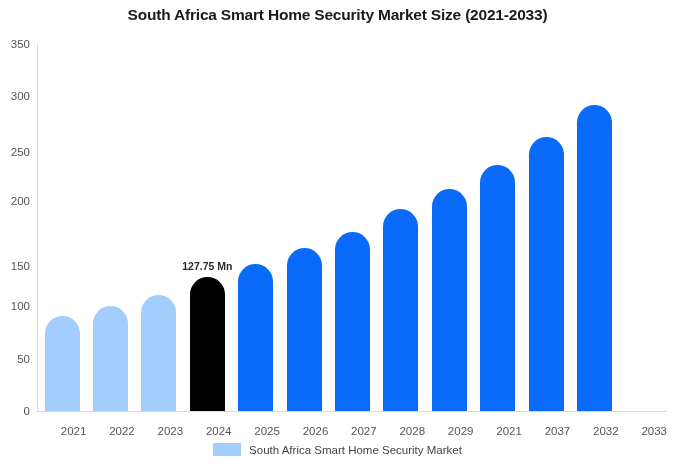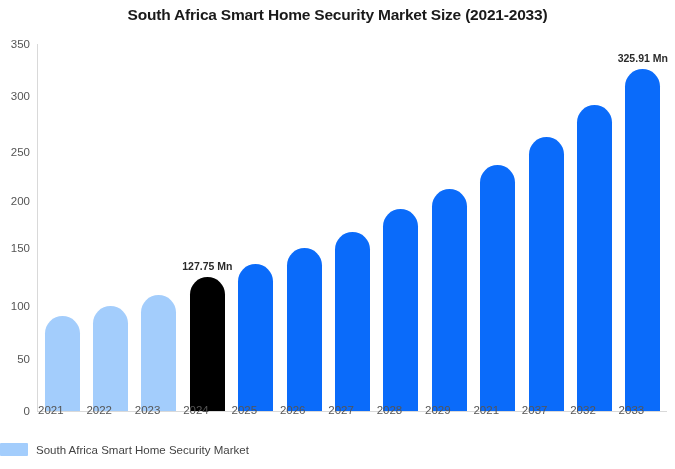--- a/index.html
+++ b/index.html
@@ -82,33 +82,34 @@
     position: absolute;
     left: 50%;
     transform: translateX(-50%);
     font-size: 10.5px;
     font-weight: bold;
     color: #2b2b2b;
     white-space: nowrap;
   }
   .xtick {
     position: absolute;
-    top: 404px;
+    top: 425px;
     width: 47.5px;
-    text-align: left;
+    text-align: right;
     font-size: 11.5px;
     color: #555555;
   }
   .legend {
     position: absolute;
     left: 0;
     top: 443px;
     width: 675px;
     display: flex;
     align-items: center;
+    justify-content: center;
     gap: 8px;
   }
   .legend-swatch {
     width: 28px;
     height: 13px;
     border-radius: 1px;
   }
   .legend-label {
     font-size: 11.5px;
     color: #444444;
@@ -122,21 +123,21 @@
   <div class="chart-title">South Africa Smart Home Security Market Size (2021-2033)</div>
 
   <div class="y-axis-line"></div>
   <div class="x-axis-line"></div>
 
   <div class="ytick-holder" id="yticks">
       <div class="ytick" style="top: 44px;">350</div>
       <div class="ytick" style="top: 96.4286px; margin-left: 24px;">300</div>
       <div class="ytick" style="top: 152px;">250</div>
       <div class="ytick" style="top: 201.286px;">200</div>
-      <div class="ytick" style="top: 248px;">150</div>
+      <div class="ytick" style="top: 266px;">150</div>
       <div class="ytick" style="top: 306.143px;">100</div>
       <div class="ytick" style="top: 358.571px;">50</div>
       <div class="ytick" style="top: 411px;">0</div>
     </div>
 
   <div class="bars" id="bars">
       <div class="bar-slot" style="left: 0px; width: 48.3846px;">
         <div class="bar" title="2021: 90.5" style="height: 94.8957px; background: rgb(163, 205, 252); left: 6.69231px;"></div>
       </div>
       <div class="bar-slot" style="left: 48.3846px; width: 48.3846px;">
@@ -165,24 +166,20 @@
         <div class="bar" title="2029: 212" style="height: 222.297px; background: rgb(10, 107, 250); left: 6.69231px;"></div>
       </div>
       <div class="bar-slot" style="left: 435.462px; width: 48.3846px;">
         <div class="bar" title="2030: 234.5" style="height: 245.89px; background: rgb(10, 107, 250); left: 6.69231px;"></div>
       </div>
       <div class="bar-slot" style="left: 483.846px; width: 48.3846px;">
         <div class="bar" title="2031: 261" style="height: 273.677px; background: rgb(10, 107, 250); left: 6.69231px;"></div>
       </div>
       <div class="bar-slot" style="left: 532.231px; width: 48.3846px;">
         <div class="bar" title="2032: 291.5" style="height: 305.659px; background: rgb(10, 107, 250); left: 6.69231px;"></div>
-      </div>
-      <div class="bar-slot" style="left: 580.615px; width: 48.3846px;">
-        <div class="bar" title="2033: 325.91" style="height: 341.74px; background: rgb(10, 107, 250); left: 6.69231px;"></div>
-        <div class="bar-label" style="bottom: 346.74px;">325.91 Mn</div>
       </div>
     </div>
 
   <div id="xticks">
       <div class="xtick" style="left: 38px; width: 48.3846px;">2021</div>
       <div class="xtick" style="left: 86.3846px; width: 48.3846px;">2022</div>
       <div class="xtick" style="left: 134.769px; width: 48.3846px;">2023</div>
       <div class="xtick" style="left: 183.154px; width: 48.3846px;">2024</div>
       <div class="xtick" style="left: 231.538px; width: 48.3846px;">2025</div>
       <div class="xtick" style="left: 279.923px; width: 48.3846px;">2026</div>

